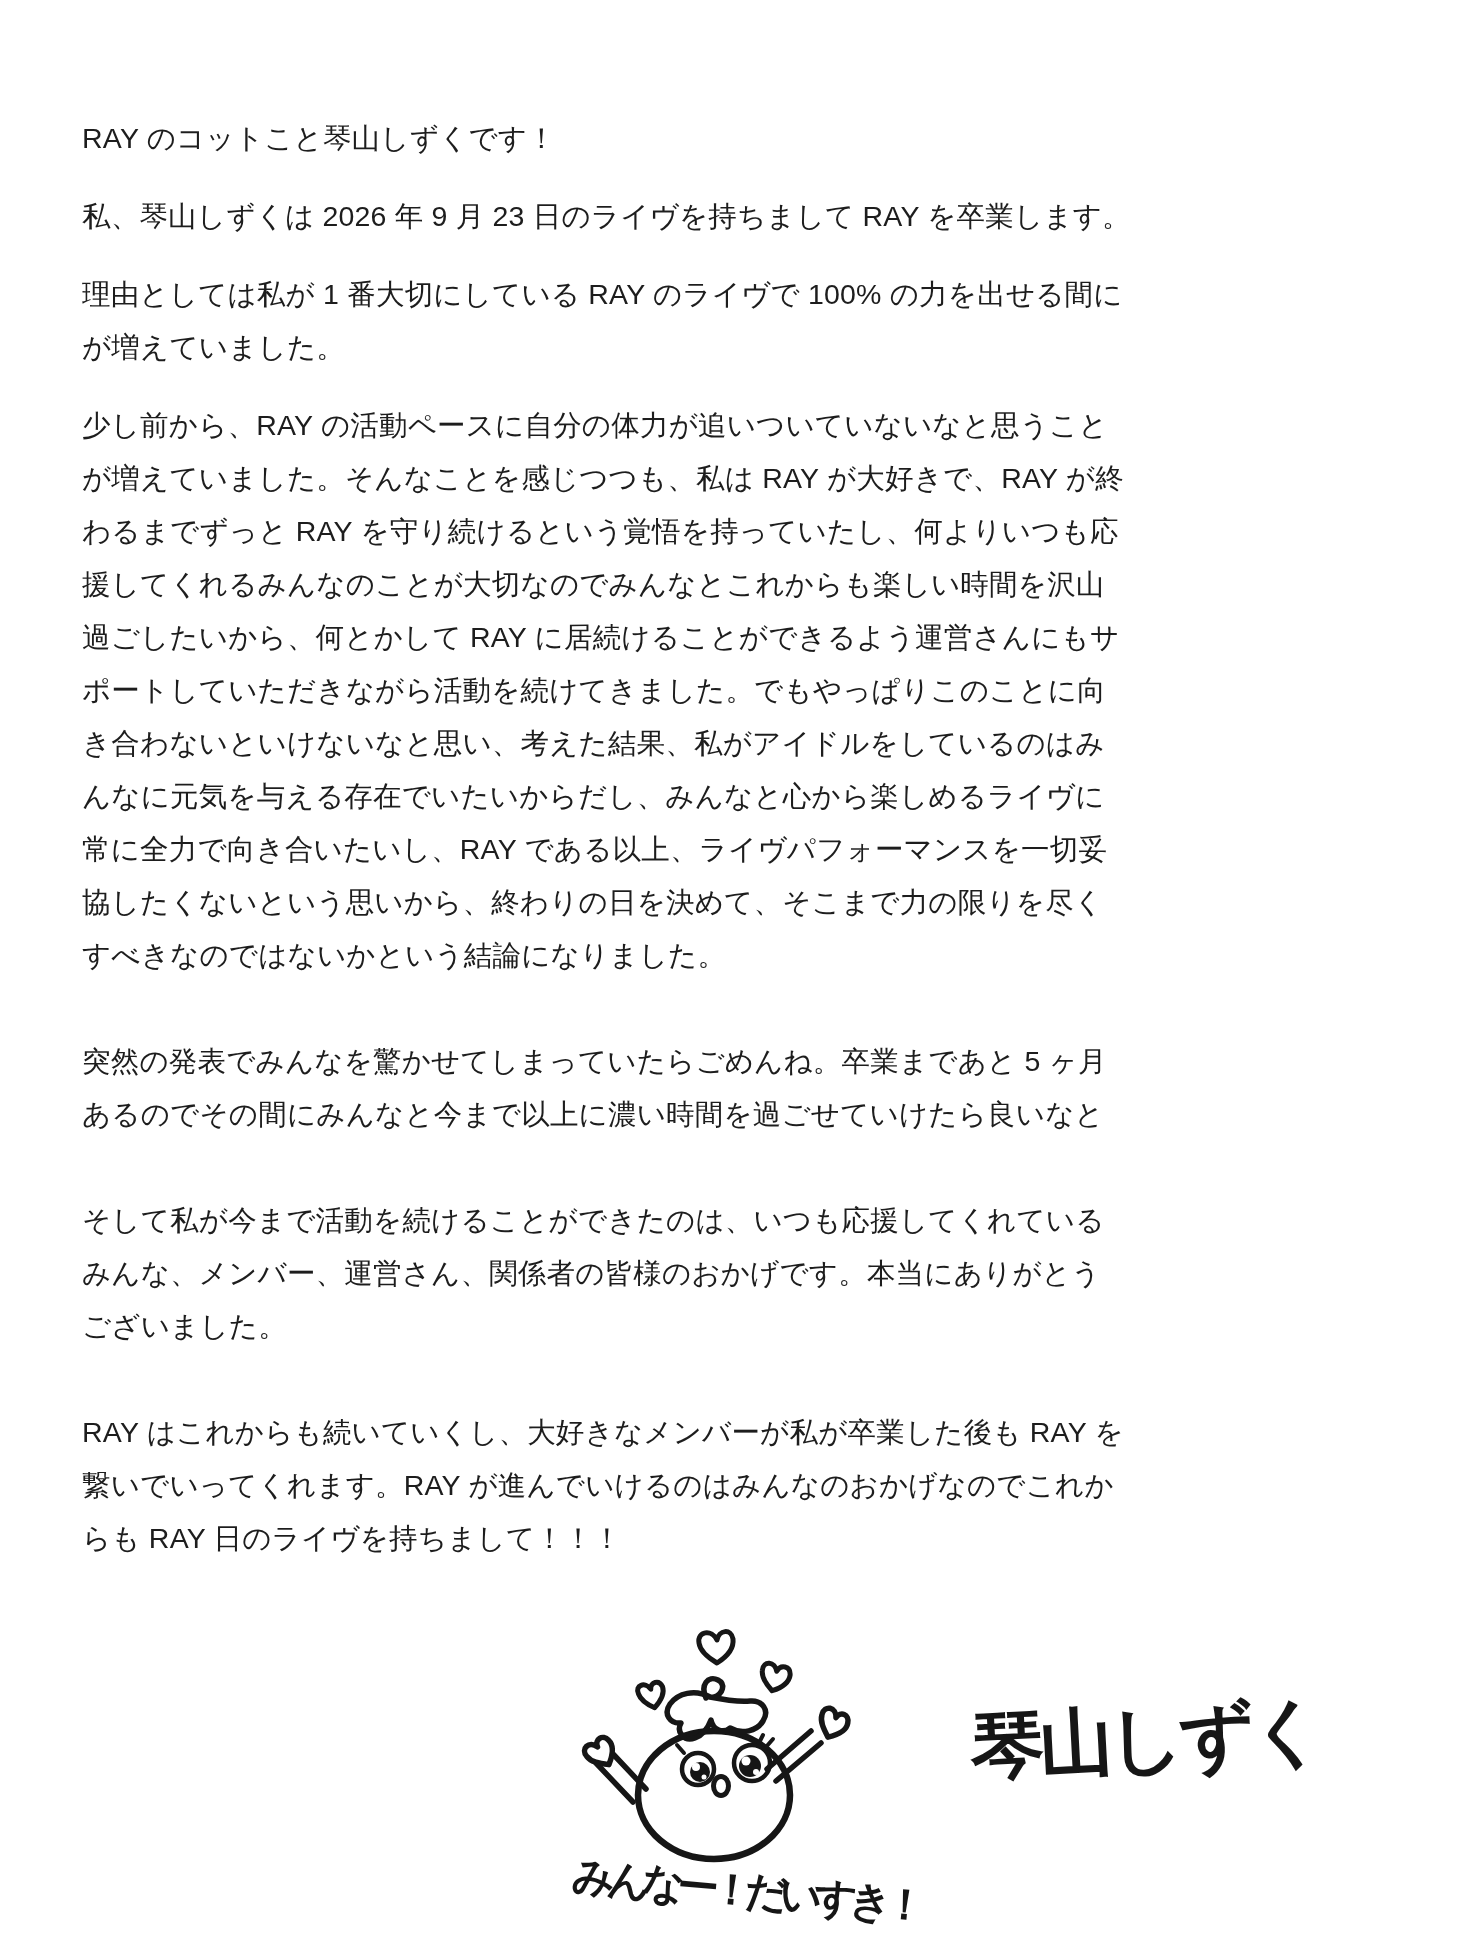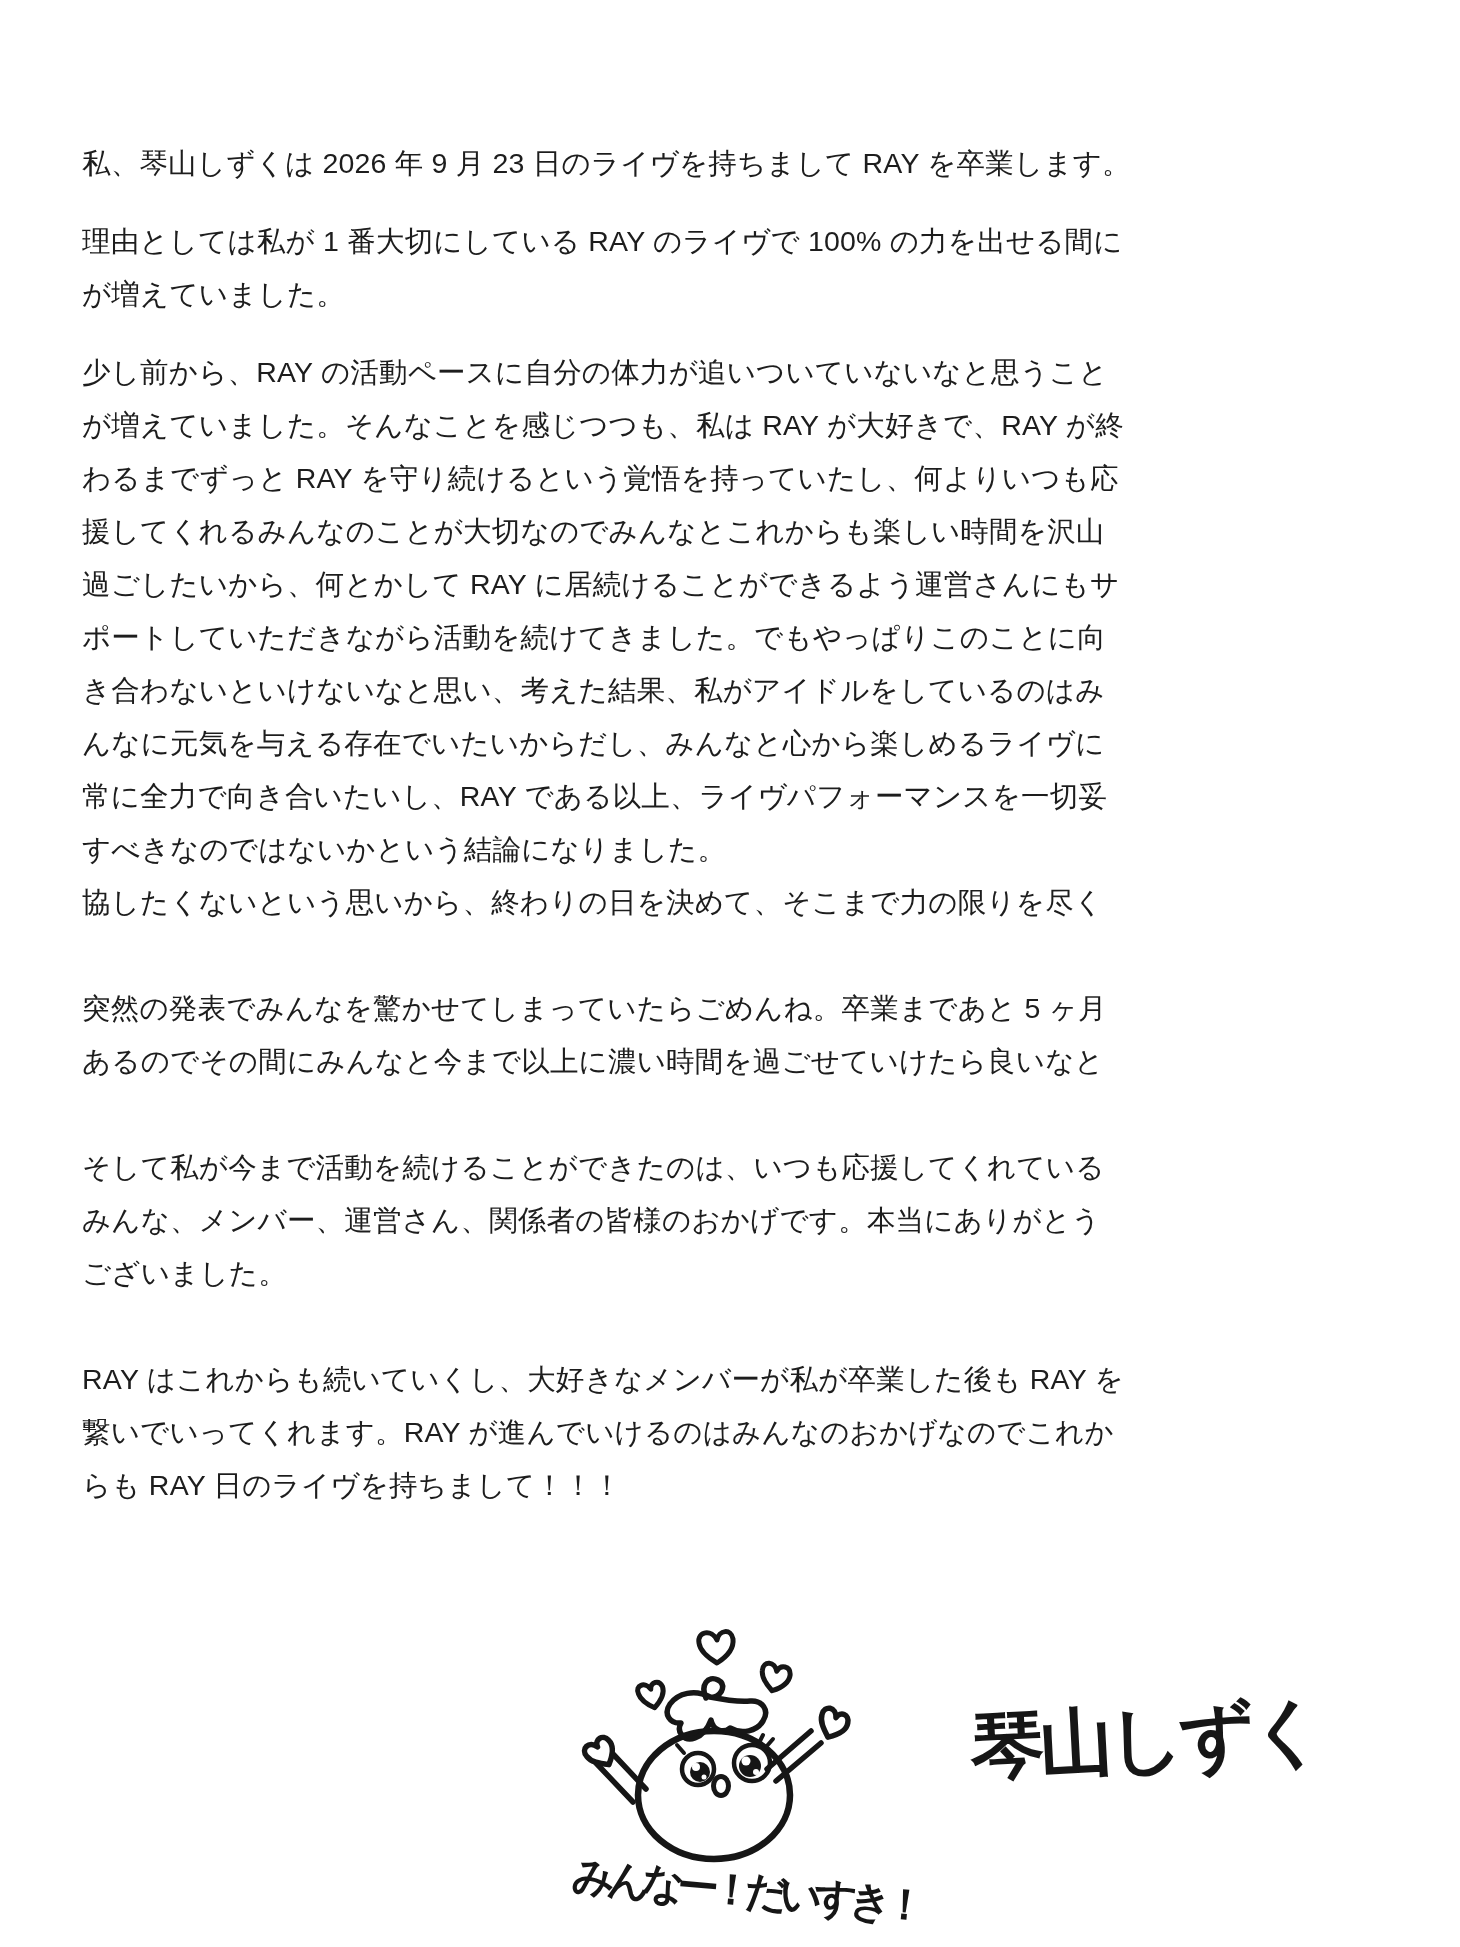--- a/index.html
+++ b/index.html
@@ -54,39 +54,42 @@
     white-space:nowrap;
     color:#161616;
   }
 </style>
 </head>
 <body>
 
 <div class="page">
 
   <div class="letter">
+      <div class="paragraph">
+        <div class="line">RAY のコットこと琴山しずくです！</div>
+      </div>
       <div class="paragraph p-gap-s">
         <div class="line">私、琴山しずくは 2026 年 9 月 23 日のライヴを持ちまして RAY を卒業します。</div>
       </div>
       <div class="paragraph p-gap-s">
         <div class="line">理由としては私が 1 番大切にしている RAY のライヴで 100% の力を出せる間に</div>
         <div class="line">が増えていました。</div>
       </div>
       <div class="paragraph p-gap-s">
         <div class="line">少し前から、RAY の活動ペースに自分の体力が追いついていないなと思うこと</div>
         <div class="line">が増えていました。そんなことを感じつつも、私は RAY が大好きで、RAY が終</div>
         <div class="line">わるまでずっと RAY を守り続けるという覚悟を持っていたし、何よりいつも応</div>
         <div class="line">援してくれるみんなのことが大切なのでみんなとこれからも楽しい時間を沢山</div>
         <div class="line">過ごしたいから、何とかして RAY に居続けることができるよう運営さんにもサ</div>
         <div class="line">ポートしていただきながら活動を続けてきました。でもやっぱりこのことに向</div>
         <div class="line">き合わないといけないなと思い、考えた結果、私がアイドルをしているのはみ</div>
         <div class="line">んなに元気を与える存在でいたいからだし、みんなと心から楽しめるライヴに</div>
         <div class="line">常に全力で向き合いたいし、RAY である以上、ライヴパフォーマンスを一切妥</div>
+        <div class="line">協したくないという思いから、終わりの日を決めて、そこまで力の限りを尽く</div>
         <div class="line">すべきなのではないかという結論になりました。</div>
-        <div class="line">協したくないという思いから、終わりの日を決めて、そこまで力の限りを尽く</div>
       </div>
       <div class="paragraph p-gap-l">
         <div class="line">突然の発表でみんなを驚かせてしまっていたらごめんね。卒業まであと 5 ヶ月</div>
         <div class="line">あるのでその間にみんなと今まで以上に濃い時間を過ごせていけたら良いなと</div>
       </div>
       <div class="paragraph p-gap-l">
         <div class="line">そして私が今まで活動を続けることができたのは、いつも応援してくれている</div>
         <div class="line">みんな、メンバー、運営さん、関係者の皆様のおかげです。本当にありがとう</div>
         <div class="line">ございました。</div>
       </div>

